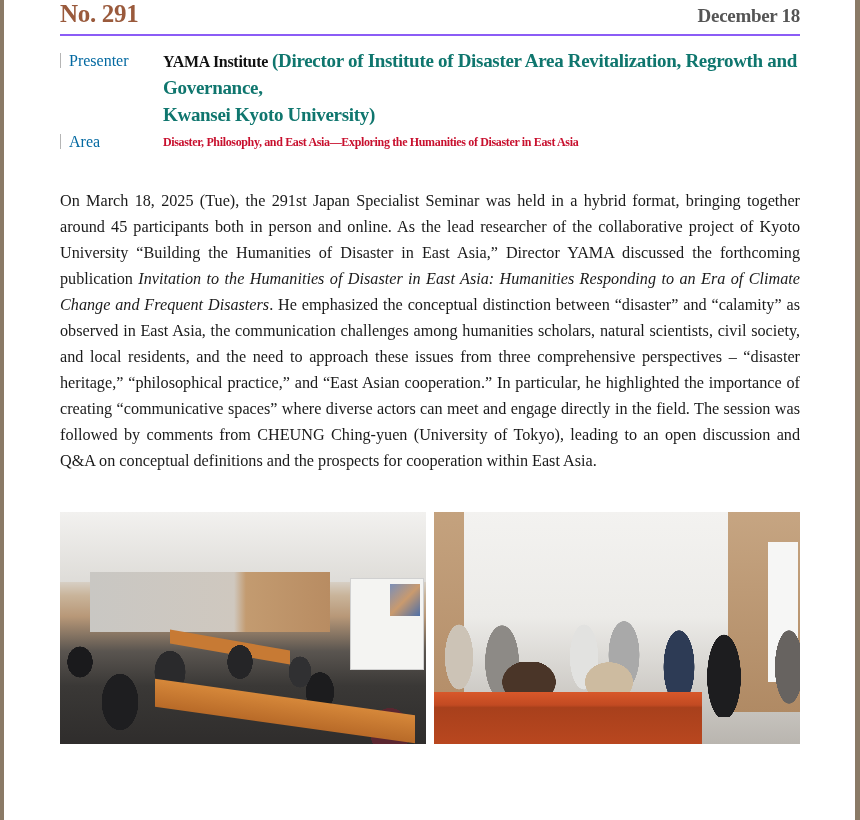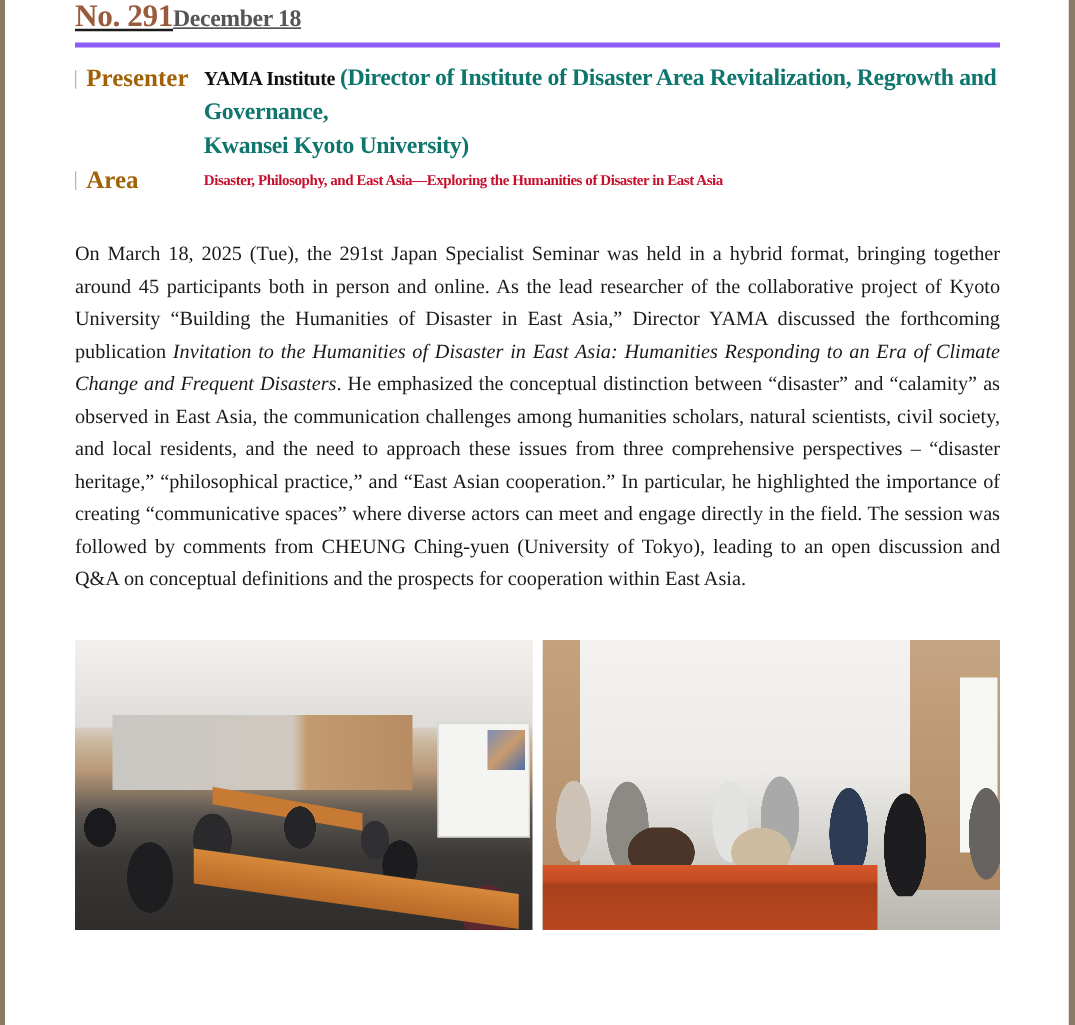--- a/index.html
+++ b/index.html
@@ -24,24 +24,24 @@
       background: #8a7a66;
     }
     .content {
       position: absolute;
       left: 60px;
       top: 0;
       width: 740px;
     }
     .header {
       display: flex;
+      justify-content: space-between;
       align-items: flex-end;
       height: 34px;
-      border-bottom: 4px solid #8b5cf6;
-      text-decoration: underline;
+      border-bottom: 2px solid #8b5cf6;
     }
     .issue-no {
       font-size: 25px;
       font-weight: bold;
       color: #9a5a3c;
       line-height: 28px;
       margin-top: -4px;
       padding-bottom: 6px;
       letter-spacing: -0.3px;
     }
@@ -56,23 +56,23 @@
     .meta {
       margin-top: 12px;
     }
     .meta-row {
       display: flex;
       align-items: flex-start;
     }
     .meta-label {
       width: 103px;
       flex: 0 0 103px;
-      font-size: 20px;
-      font-weight: bold;
-      color: #a16207;
+      font-size: 16px;
+      font-weight: normal;
+      color: #0369a1;
       line-height: 26px;
       white-space: nowrap;
     }
     .meta-label .bar {
       display: inline-block;
       width: 1px;
       height: 15px;
       background: #b5b5b5;
       margin-right: 8px;
       vertical-align: -2px;

